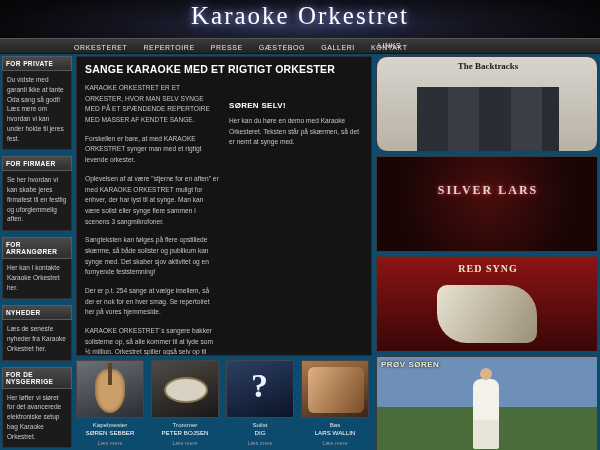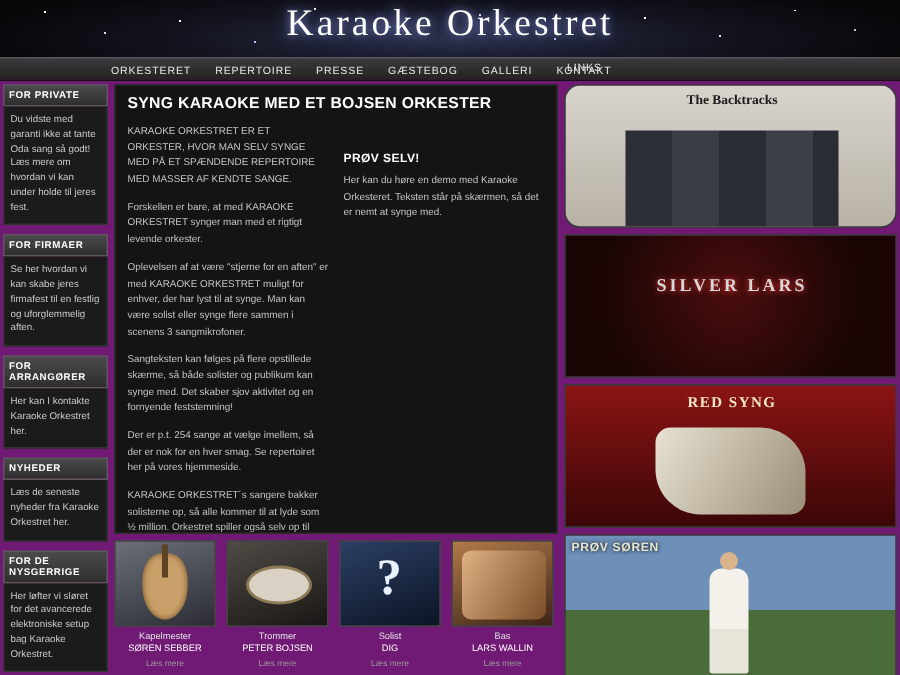--- a/index.html
+++ b/index.html
@@ -6,21 +6,21 @@
   html, body {
     margin: 0; padding: 0;
     width: 600px; height: 450px;
     overflow: hidden;
     background: #000;
     font-family: "Liberation Sans", sans-serif;
   }
   #page {
     position: relative;
     width: 600px; height: 450px;
-    background: #701a75;
+    background: #0c4a6e;
     overflow: hidden;
   }
 
   
   .header {
     position: absolute; left: 0; top: 0; width: 600px; height: 38px;
     background:
       radial-gradient(1px 1px at 30px 8px, #ffffff 50%, transparent 50%),
       radial-gradient(1px 1px at 70px 22px, #cfd6ff 50%, transparent 50%),
       radial-gradient(1px 1px at 120px 14px, #ffffff 50%, transparent 50%),
@@ -254,32 +254,32 @@
       <div class="side-head">NYHEDER</div>
       <div class="side-body">Læs de seneste nyheder fra Karaoke Orkestret her.</div>
     </div>
     <div class="side-box">
       <div class="side-head">FOR DE NYSGERRIGE</div>
       <div class="side-body">Her løfter vi sløret for det avancerede elektroniske setup bag Karaoke Orkestret.</div>
     </div>
   </div>
 
   <div class="main">
-    <div class="main-title">SYNG KARAOKE MED ET BOJSEN ORKESTER</div>
+    <div class="main-title">SANGE KARAOKE MED ET RIGTIGT ORKESTER</div>
     <div class="cols">
       <div class="col">
         <p class="body-text">KARAOKE ORKESTRET ER ET ORKESTER, HVOR MAN SELV SYNGE MED PÅ ET SPÆNDENDE REPERTOIRE MED MASSER AF KENDTE SANGE.</p>
         <p class="body-text mixed">Forskellen er bare, at med KARAOKE ORKESTRET synger man med et rigtigt levende orkester.</p>
         <p class="body-text mixed">Oplevelsen af at være "stjerne for en aften" er med KARAOKE ORKESTRET muligt for enhver, der har lyst til at synge. Man kan være solist eller synge flere sammen i scenens 3 sangmikrofoner.</p>
         <p class="body-text mixed">Sangteksten kan følges på flere opstillede skærme, så både solister og publikum kan synge med. Det skaber sjov aktivitet og en fornyende feststemning!</p>
         <p class="body-text mixed">Der er p.t. 254 sange at vælge imellem, så der er nok for en hver smag. Se repertoiret her på vores hjemmeside.</p>
         <p class="body-text mixed">KARAOKE ORKESTRET´s sangere bakker solisterne op, så alle kommer til at lyde som ½ million. Orkestret spiller også selv op til dans med et stort udvalg af populære dansehits.</p>
       </div>
       <div class="col">
-        <div class="sub-head">PRØV SELV!</div>
+        <div class="sub-head">SØREN SELV!</div>
         <p class="body-text mixed">Her kan du høre en demo med Karaoke Orkesteret. Teksten står på skærmen, så det er nemt at synge med.</p>
       </div>
     </div>
   </div>
 
   <div class="thumbs">
     <div class="thumb">
       <div class="thumb-img t1">
           <div class="uke"></div>
         </div>

